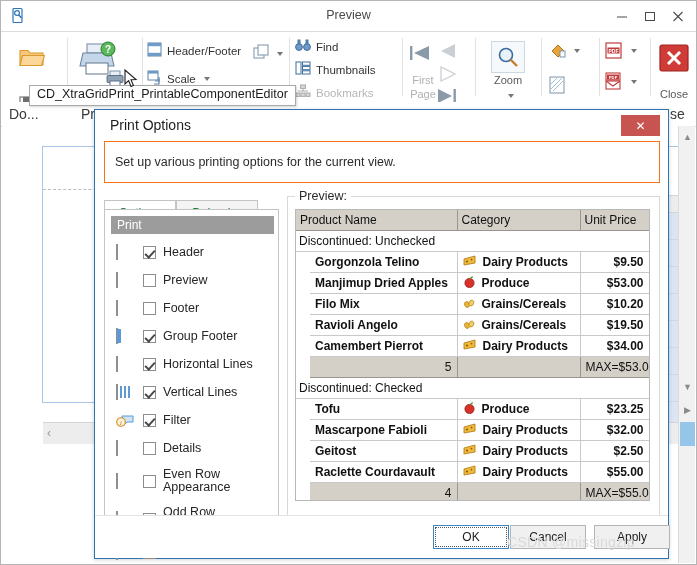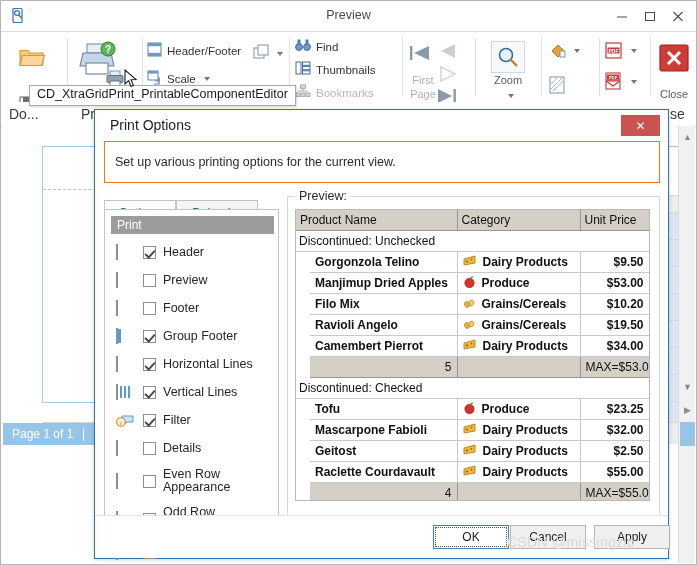--- a/index.html
+++ b/index.html
@@ -534,24 +534,20 @@
         <div class="grid-row">Suppli...</div>
         <div class="grid-row">Quanti...</div>
         <div class="grid-row">Unit Pr...</div>
         <div class="grid-row">Units i...</div>
         <div class="grid-row">Discon...</div>
         <div class="grid-row">Last O...</div>
       </div>
       <div class="grid-foot">
         <span class="lt">‹</span>
       </div>
-    </div>
-    <div class="page-status">
-      <span>Page 1 of 1</span>
-      <span class="caretbar"></span>
     </div>
 
     <div class="right-scroll">
       <div class="scroll-arrow" style="top:2px;">▲</div>
       <div class="scroll-arrow" style="top:252px;">▼</div>
       <div class="scroll-arrow" style="top:275px;">▶</div>
       <div class="scroll-thumb" style="top:296px;height:24px;"></div>
     </div>
 
     <div style="position:absolute;left:660px;top:55px;font-size:11px;color:#b4b4b4;">1</div>

